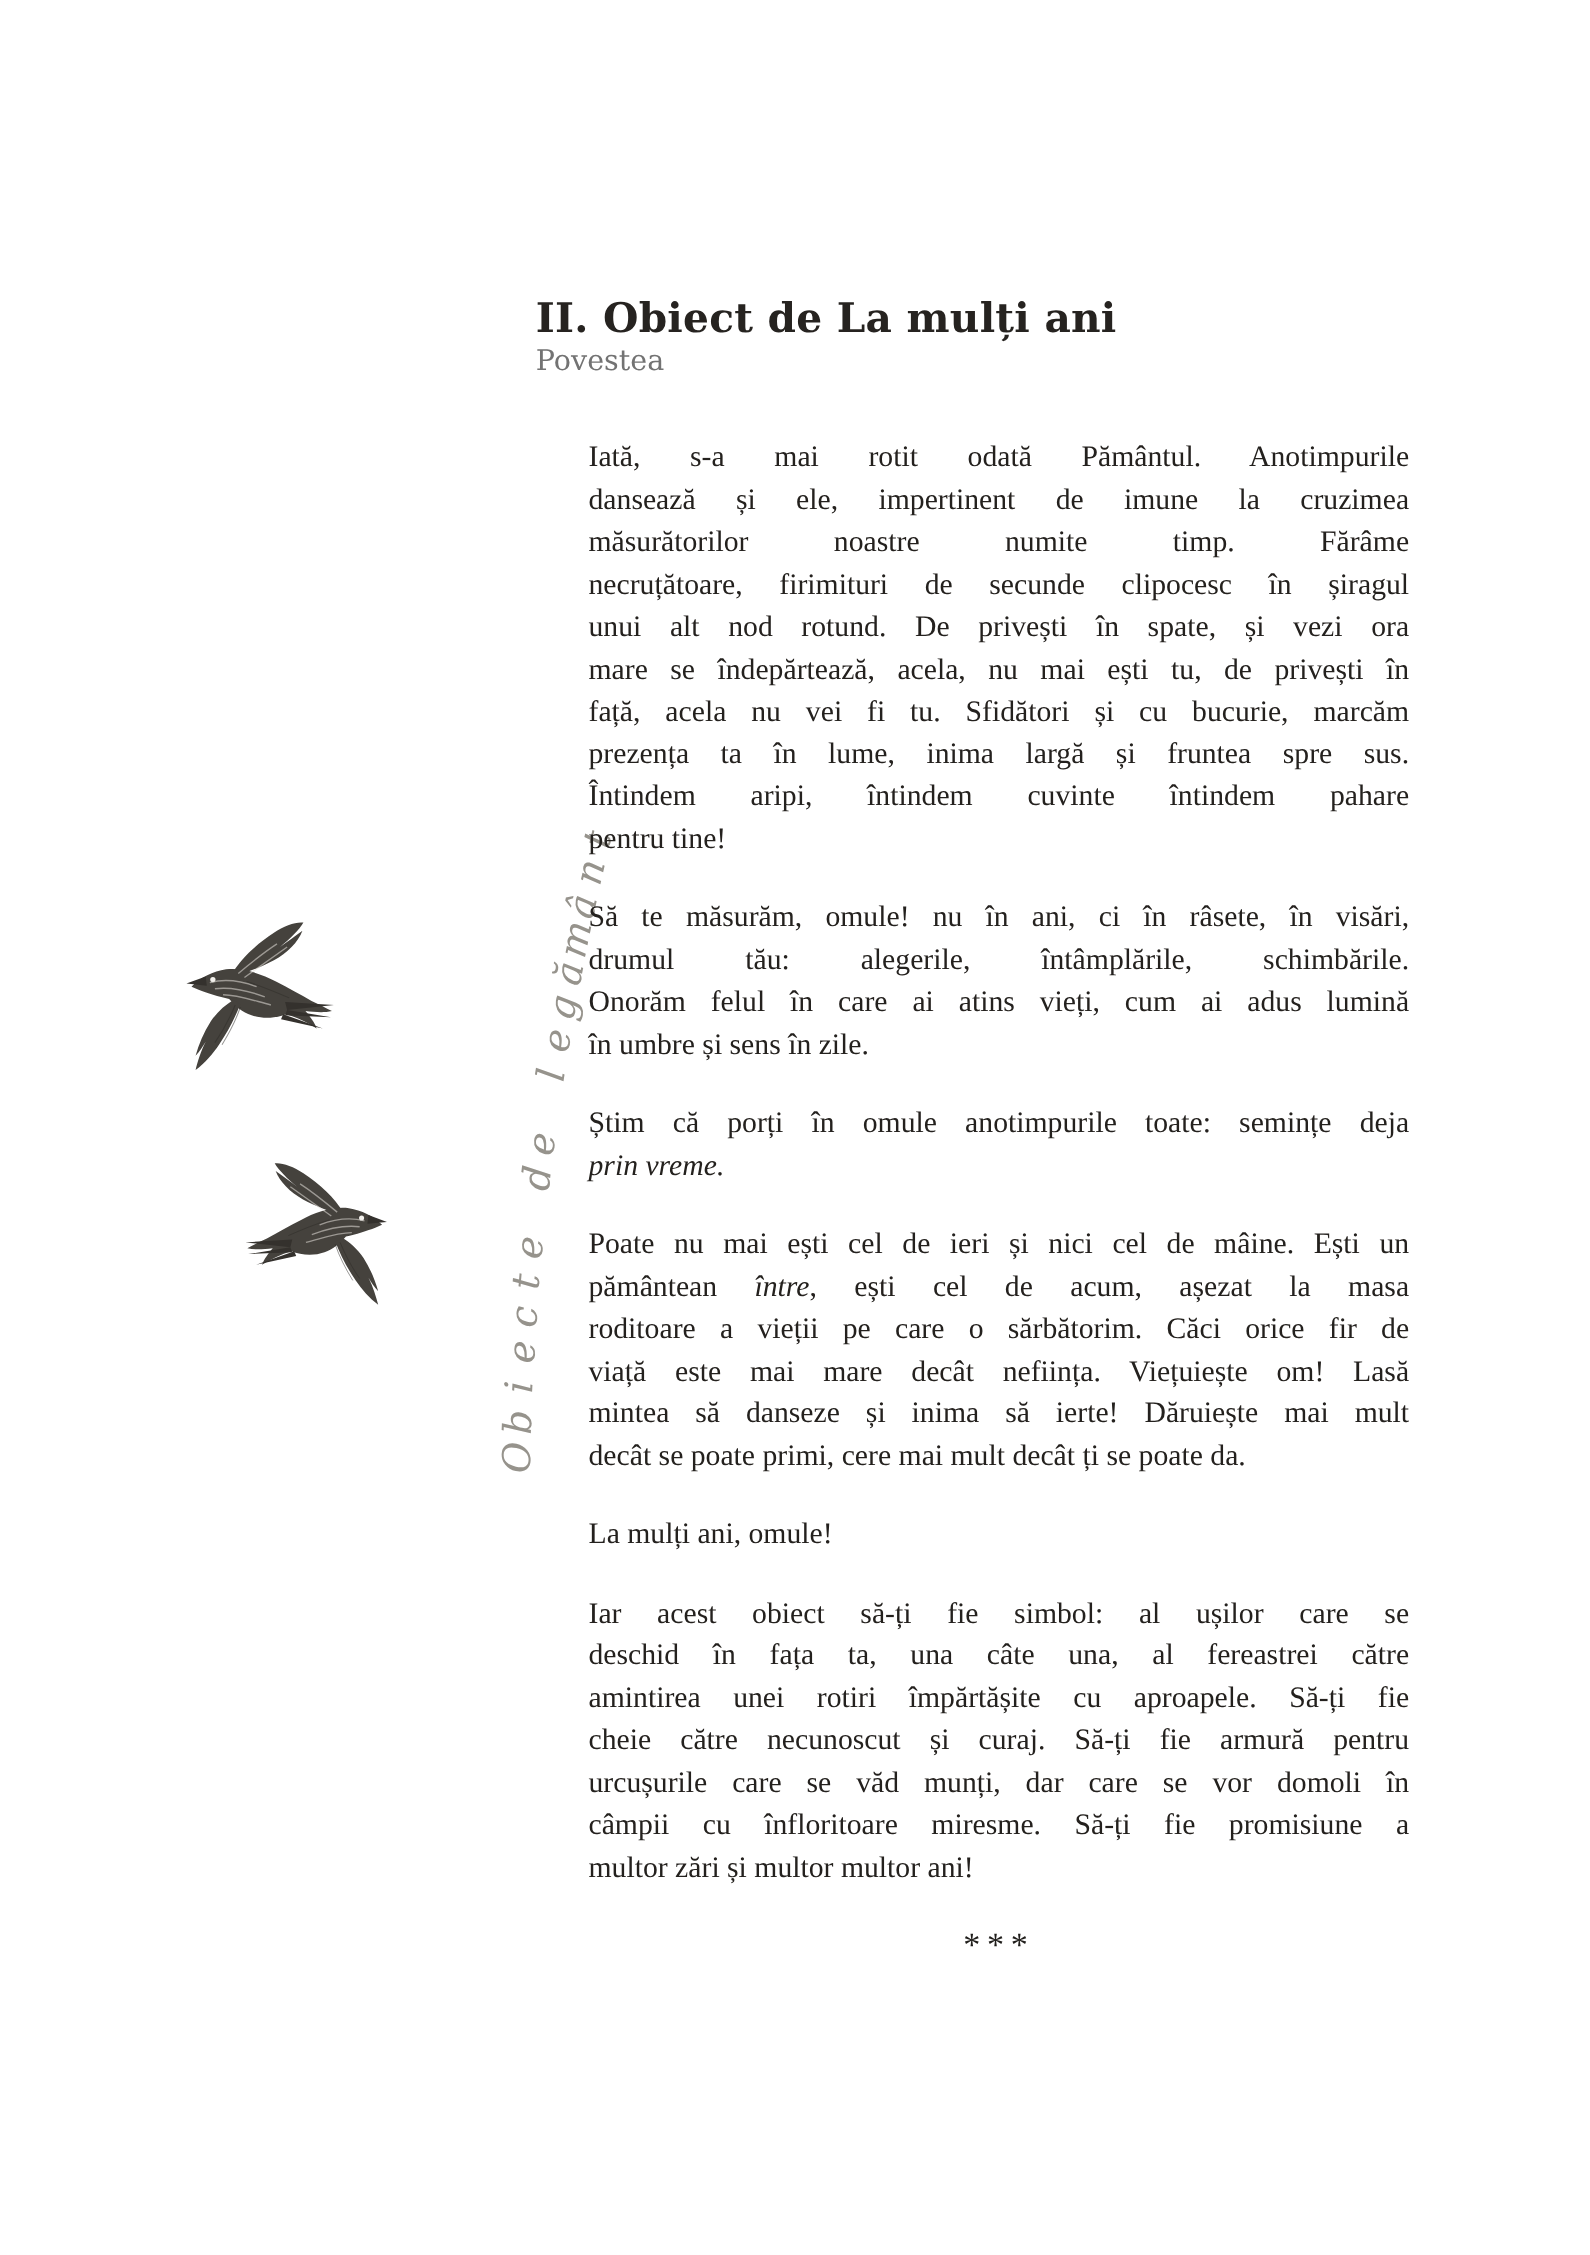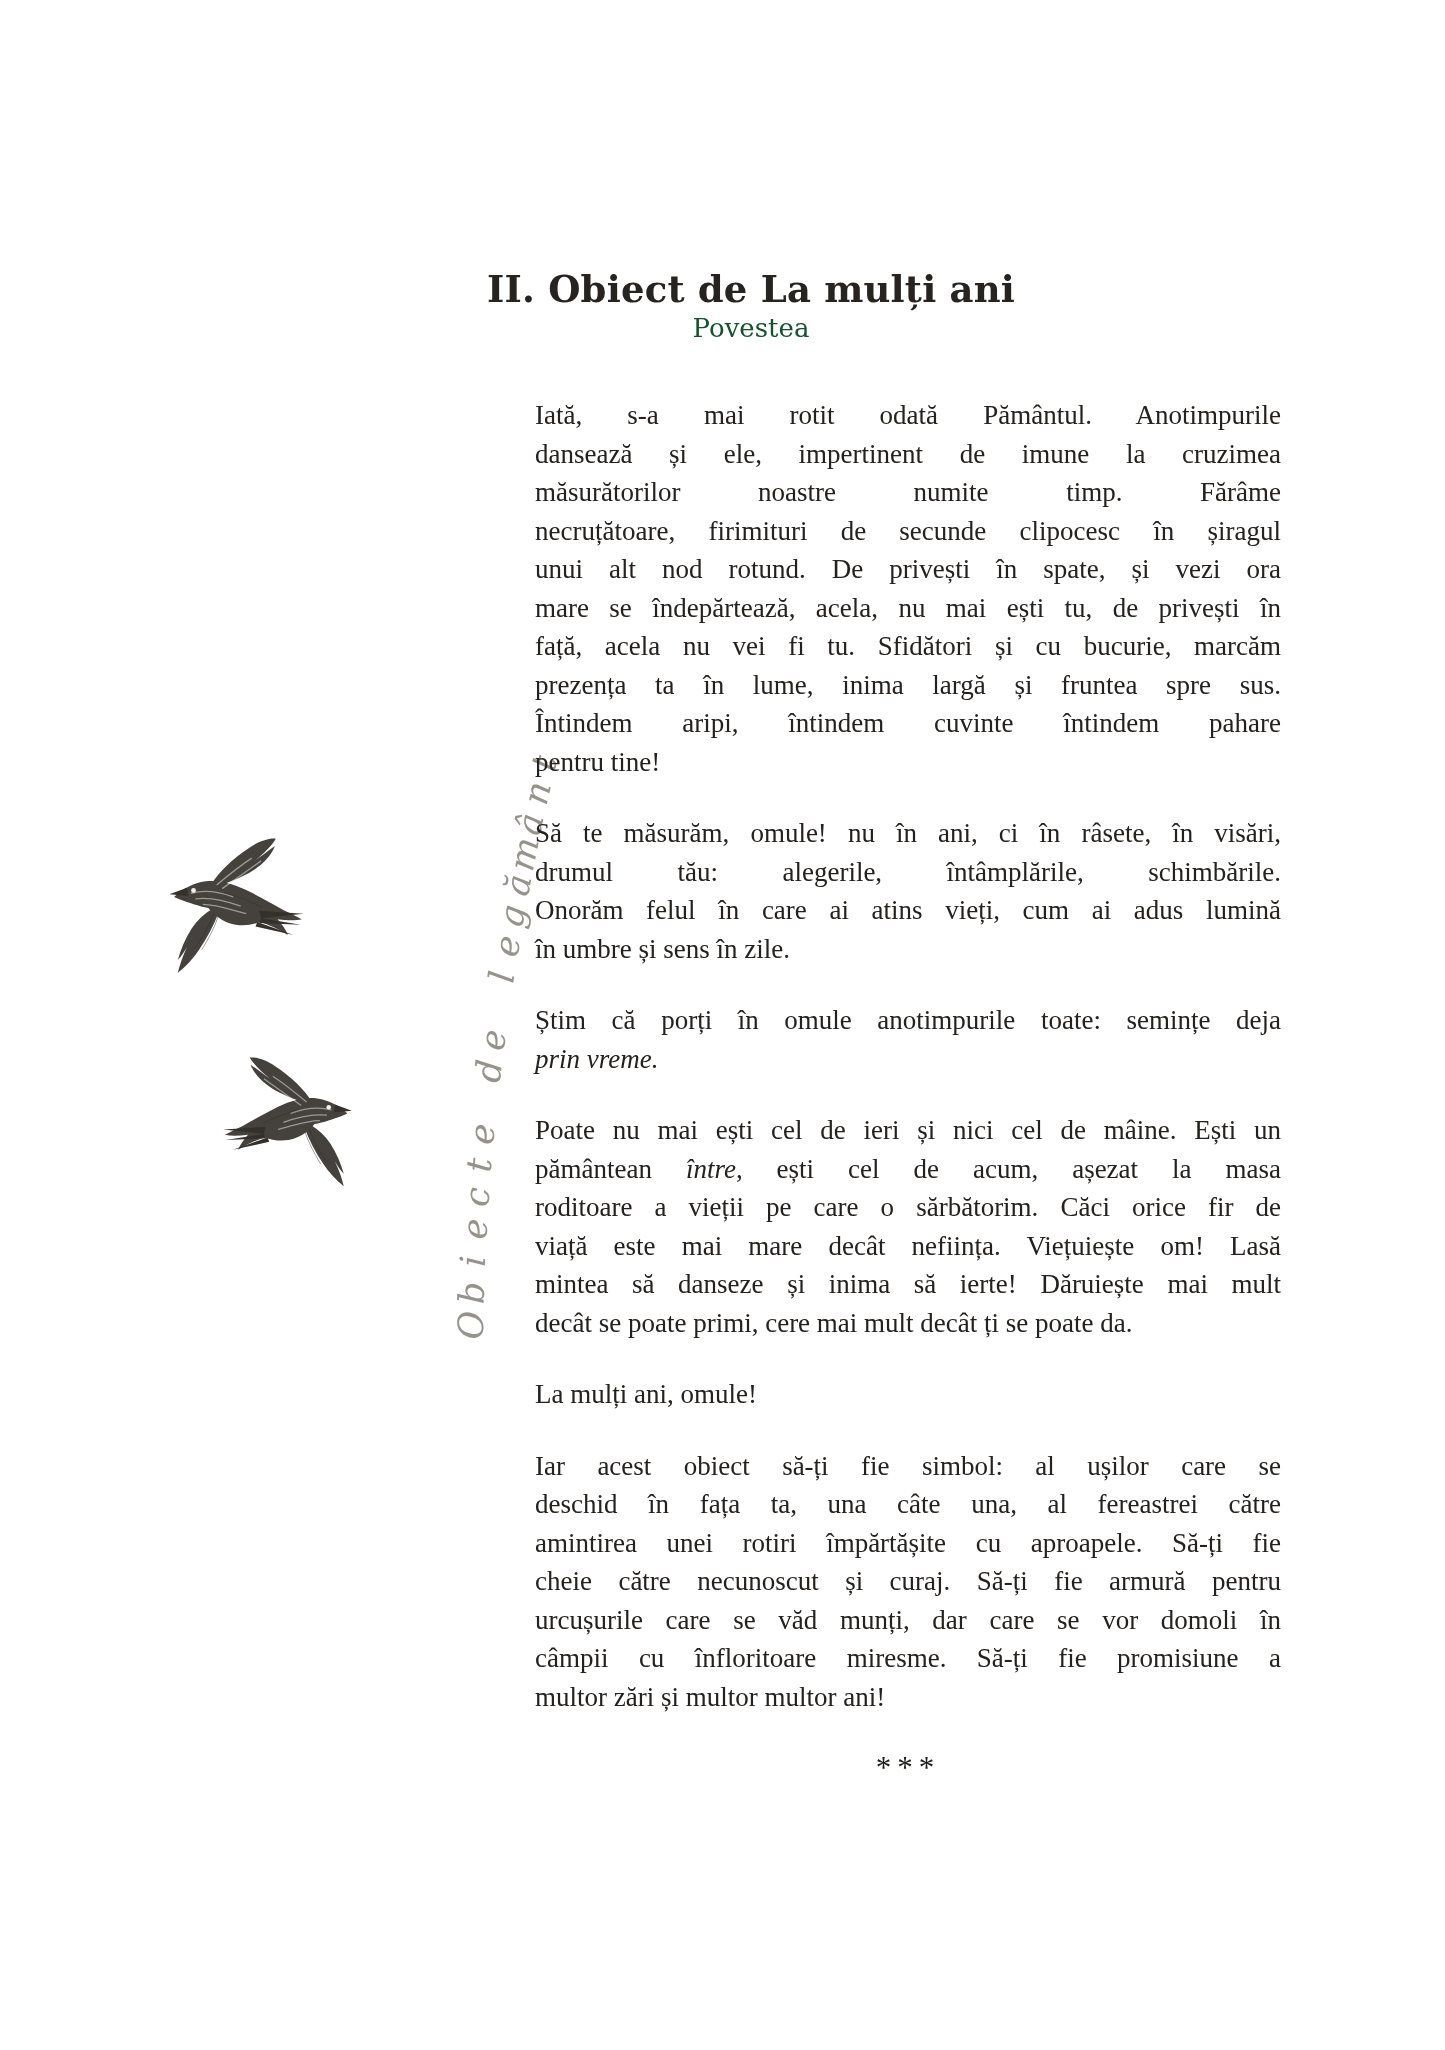--- a/index.html
+++ b/index.html
@@ -11,31 +11,31 @@
   }
   html,body{margin:0;padding:0;background:#ffffff;}
   .page{
     position:relative;
     width:1445px;height:2050px;
     background:var(--bg);
     overflow:hidden;
     font-family:"Liberation Serif",serif;
   }
   
-  .header{position:absolute;left:487px;top:268px;color:var(--title);text-align:center;}
+  .header{position:absolute;left:487px;top:268px;color:var(--title);}
   .title{
     font-family:"DejaVu Serif",serif;
     font-weight:700;
     font-size:37px;line-height:1.15;
     letter-spacing:.2px;margin:0;
   }
   .subtitle{
     font-family:"DejaVu Serif",serif;
     font-size:26px;line-height:1.2;
-    margin-top:2px;color:#14532d;
+    margin-top:2px;color:#737373;
   }
   
   .story{
     position:absolute;left:535px;top:396px;width:746px;
     font-size:27px;line-height:38.5px;color:var(--text);
   }
   .para{margin:0 0 33px 0;}
   .line{text-align:justify;text-align-last:justify;}
   .line.last{text-align-last:left;}
   .it{font-style:italic;}

